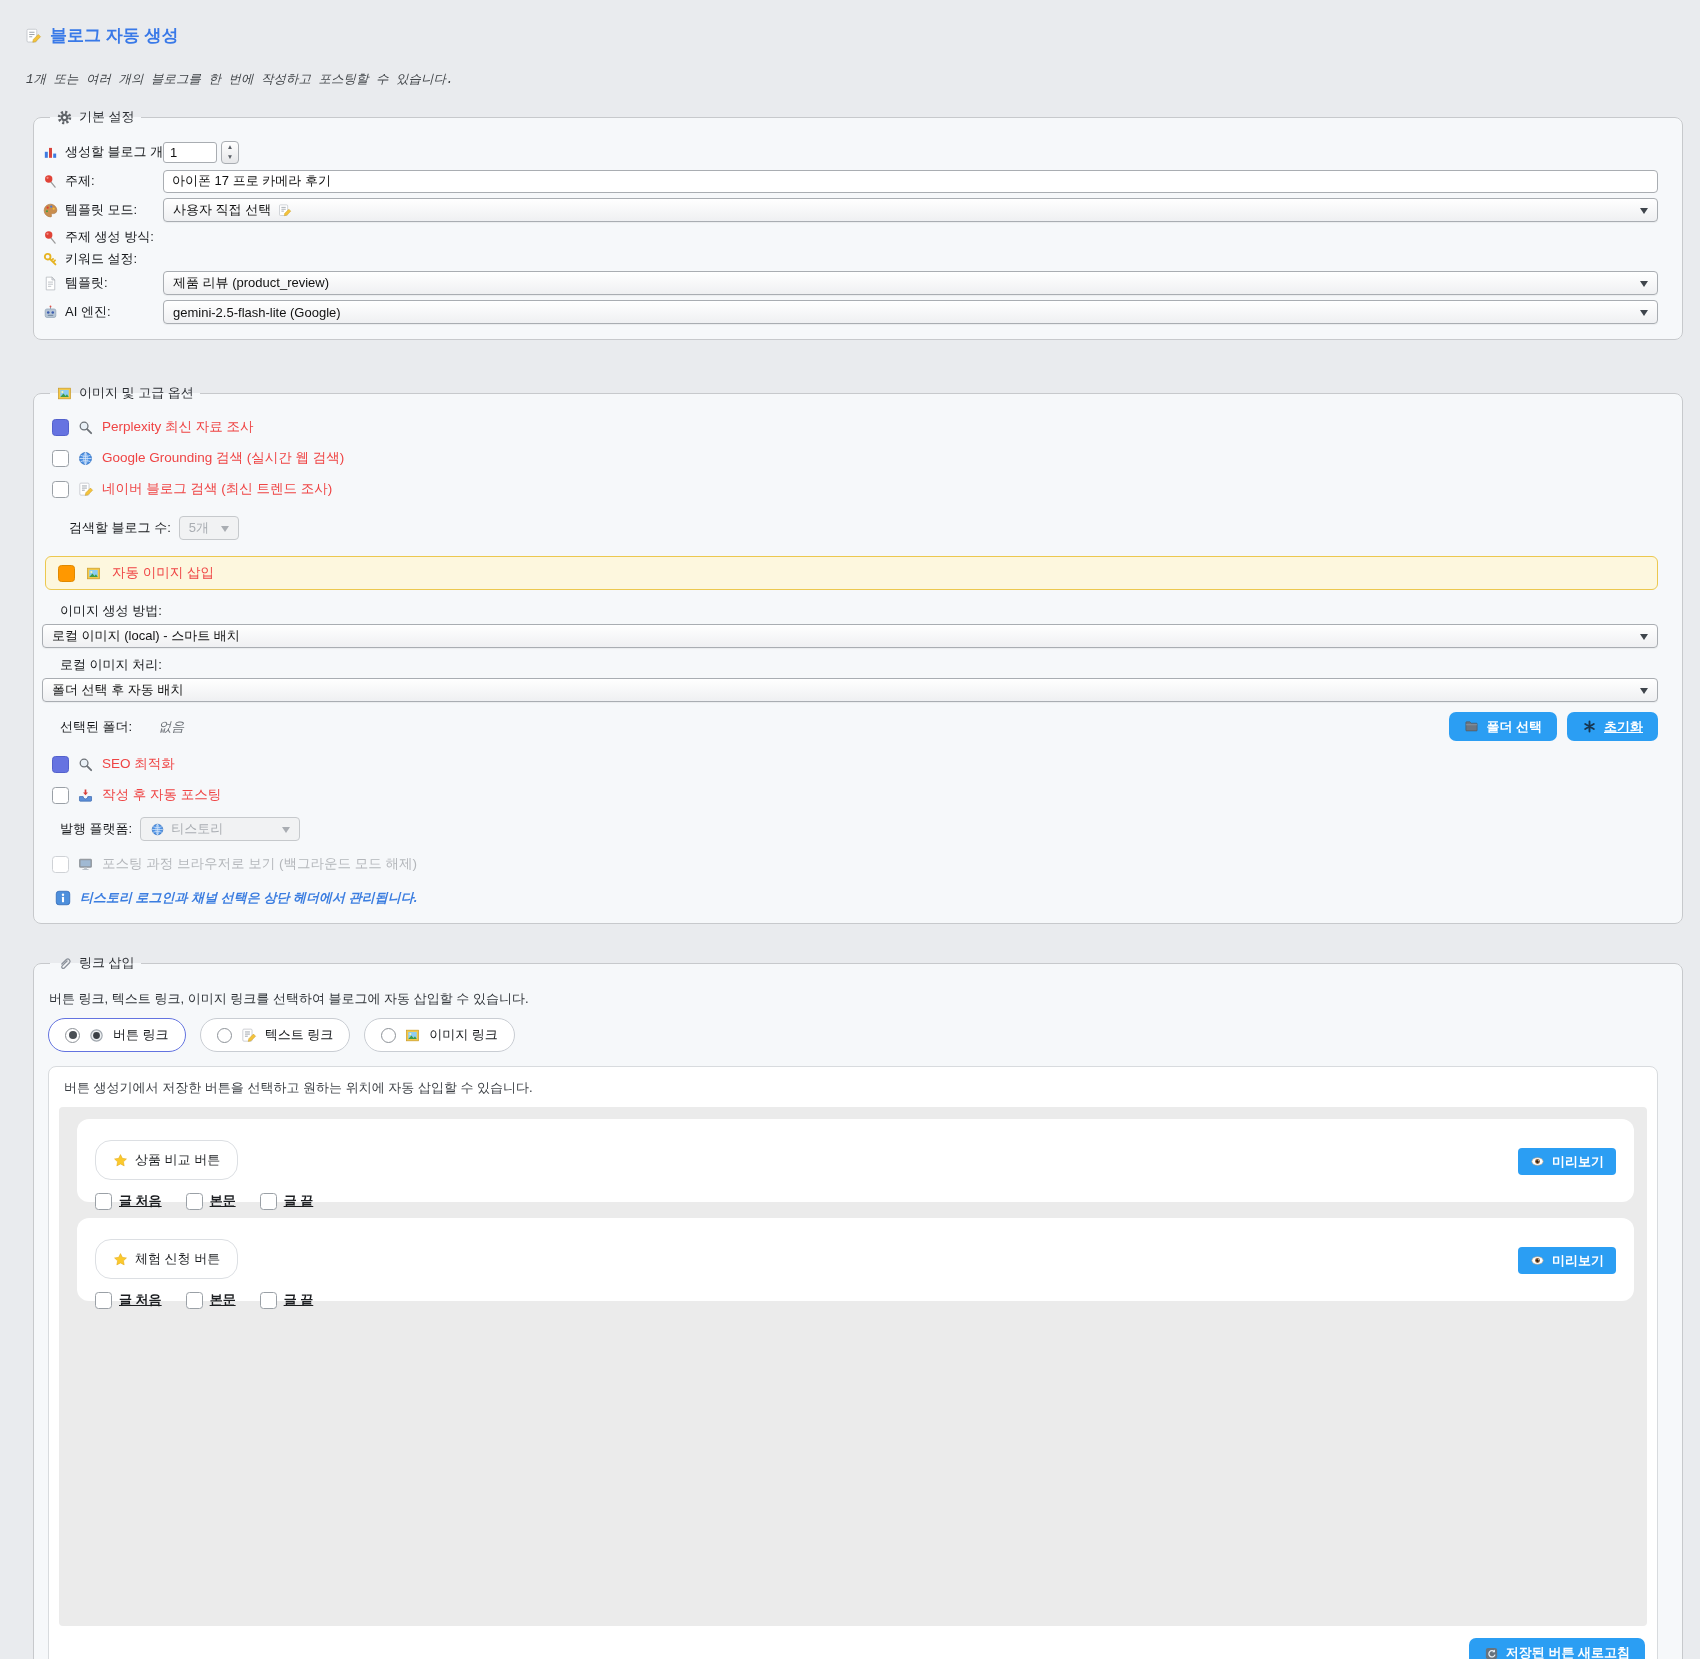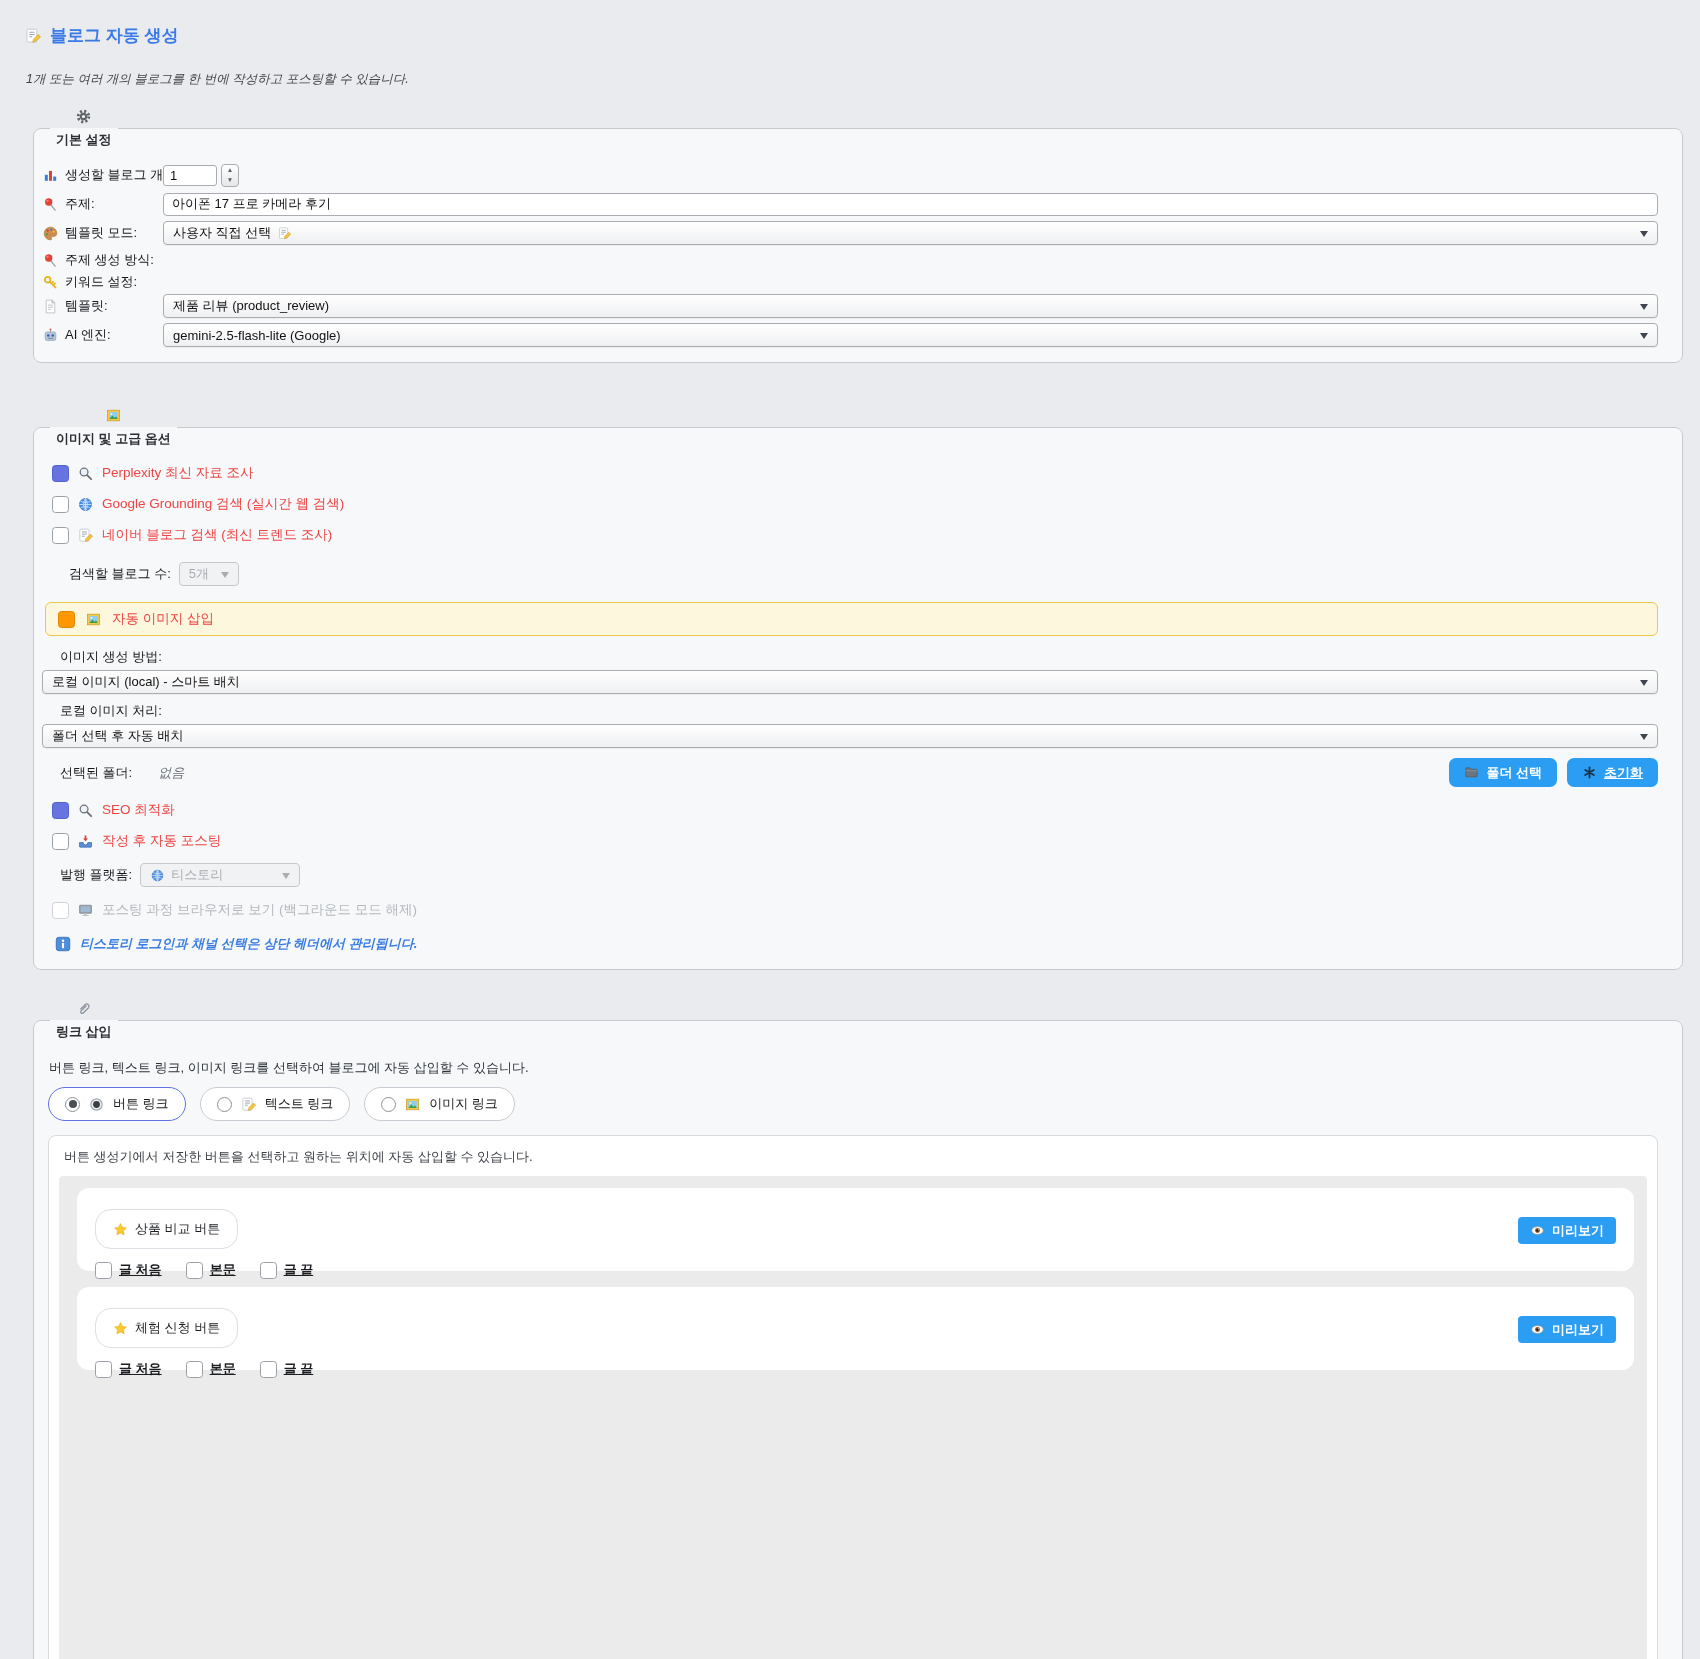--- a/index.html
+++ b/index.html
@@ -1,24 +1,24 @@
 <!DOCTYPE html>
 <html><head>
 <meta charset="utf-8">
 <style>
   html,body{margin:0;padding:0;background:#e9ebee;}
   body{font-family:"Liberation Sans","DejaVu Sans",sans-serif;color:#1c1e21;}
   .page{width:1700px;height:1659px;background:#e9ebee;overflow:hidden;box-sizing:border-box;padding:22px 17px 0 33px;}
   .title-row{display:flex;align-items:center;gap:8px;margin:2px 0 0 -9px;}
   .title-row h1{font-size:17px;font-weight:bold;color:#3979e8;margin:0;}
-  .subtitle{margin:24px 0 0 -7px;font-size:12.5px;font-style:italic;color:#3f4347;}
+  .subtitle{margin:24px 0 0 -7px;font-size:12.5px;font-style:italic;color:#3f4347;font-family:Liberation Mono, monospace;}
   fieldset{margin:20px 0 0 0;padding:14px 24px 10px 8px;background:#f6f8fa;border:1px solid #c7c9cc;border-radius:8px;}
   fieldset.f2{margin-top:44px;padding:16px 24px 14px 8px;}
   fieldset.f3{margin-top:30px;padding:14px 24px 18px 8px;}
-  legend{display:flex;align-items:center;gap:6px;font-size:13px;font-weight:700;color:#2b2e33;padding:0 6px;margin-left:8px;flex-direction:column;}
+  legend{display:flex;align-items:center;gap:6px;font-size:13px;font-weight:400;color:#2b2e33;padding:0 6px;margin-left:8px;}
   .ic{width:17px;height:17px;flex:0 0 auto;}
   .ic.sm{width:15px;height:15px;}
   .ic.lg{width:18px;height:18px;}
   
   .row{display:flex;align-items:center;margin:0 0 5px 0;min-height:24px;}
   .row.slim{min-height:20px;margin-bottom:2px;}
   .lbl{width:121px;display:flex;align-items:center;gap:6px;font-size:13px;color:#16181b;flex:0 0 auto;}
   .lbl span{white-space:nowrap;}
   input.txt{flex:1;height:21px;border:1px solid #a9adb2;border-radius:4px;background:#fff;padding:0 8px;font-size:13px;font-family:inherit;color:#111;}
   input.num{width:40px;height:19px;border:1px solid #a9adb2;border-radius:3px;background:#fff;padding:0 6px;font-size:13px;font-family:inherit;color:#111;}

